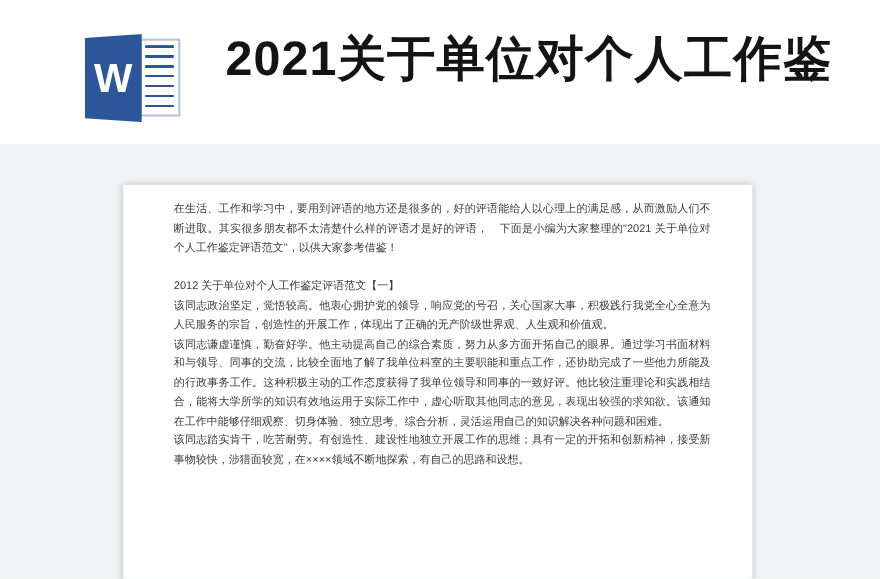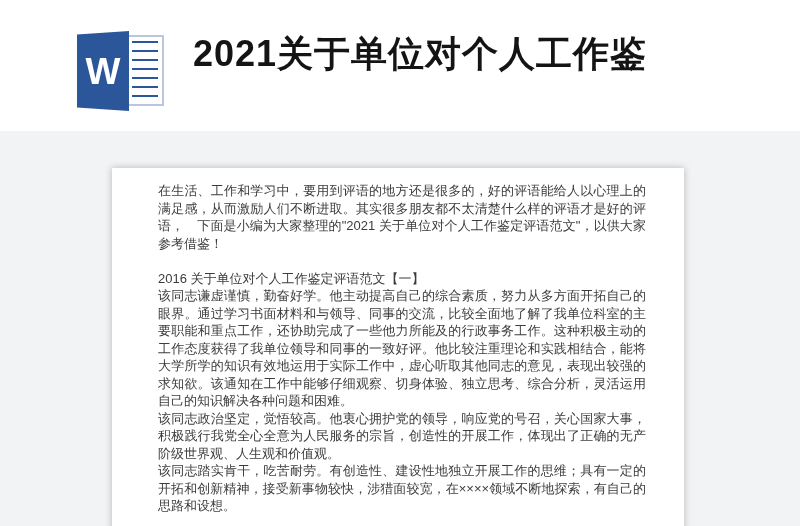--- a/index.html
+++ b/index.html
@@ -44,37 +44,37 @@
     background: #2b579a;
     clip-path: polygon(0 4.5%, 100% 0, 100% 100%, 0 95.5%);
     display: flex; align-items: center; justify-content: center;
   }
   .doc-flap .w-letter {
     color: #ffffff; font-weight: 700; font-size: 37px; line-height: 1;
     font-family: "Liberation Sans", sans-serif;
   }
 
   .page-title {
-    margin: 0 0 0 28px;
-    font-size: 36px; font-weight: 700; color: #141414;
+    margin: 0 0 0 40px;
+    font-size: 44px; font-weight: 700; color: #141414;
     line-height: 46px; letter-spacing: 1px;
   }
 
   
   .main { position: relative; height: 395px; background: #f2f3f4; }
   .page-card {
     position: absolute; left: 112px; top: 37px;
     width: 572px; height: 420px;
     background: #ffffff;
     box-shadow: 0 0 7px rgba(0,0,0,0.25);
     padding: 14px 38px 0 46px;
   }
   .page-card p {
     margin: 0;
-    font-size: 13px; line-height: 17.5px;
+    font-size: 10px; line-height: 17.5px;
     color: #3c3c3c;
     text-align: justify;
     white-space: pre-wrap;
   }
   .gap-after { margin-bottom: 17.5px !important; }
 </style>
 </head>
 <body>
 
 <header class="header">
@@ -94,23 +94,23 @@
     </h1>
 
   </div>
 </header>
 
 <main class="main">
   <article class="page-card">
 
     <p class="gap-after">在生活、工作和学习中，要用到评语的地方还是很多的，好的评语能给人以心理上的满足感，从而激励人们不断进取。其实很多朋友都不太清楚什么样的评语才是好的评语，　下面是小编为大家整理的"2021 关于单位对个人工作鉴定评语范文"，以供大家参考借鉴！</p>
 
-    <p>2016 关于单位对个人工作鉴定评语范文【一】</p>
+    <p>2012 关于单位对个人工作鉴定评语范文【一】</p>
 
 
+    <p>该同志政治坚定，觉悟较高。他衷心拥护党的领导，响应党的号召，关心国家大事，积极践行我党全心全意为人民服务的宗旨，创造性的开展工作，体现出了正确的无产阶级世界观、人生观和价值观。</p>
+
     <p>该同志谦虚谨慎，勤奋好学。他主动提高自己的综合素质，努力从多方面开拓自己的眼界。通过学习书面材料和与领导、同事的交流，比较全面地了解了我单位科室的主要职能和重点工作，还协助完成了一些他力所能及的行政事务工作。这种积极主动的工作态度获得了我单位领导和同事的一致好评。他比较注重理论和实践相结合，能将大学所学的知识有效地运用于实际工作中，虚心听取其他同志的意见，表现出较强的求知欲。该通知在工作中能够仔细观察、切身体验、独立思考、综合分析，灵活运用自己的知识解决各种问题和困难。</p>
-
-    <p>该同志政治坚定，觉悟较高。他衷心拥护党的领导，响应党的号召，关心国家大事，积极践行我党全心全意为人民服务的宗旨，创造性的开展工作，体现出了正确的无产阶级世界观、人生观和价值观。</p>
 
     <p>该同志踏实肯干，吃苦耐劳。有创造性、建设性地独立开展工作的思维；具有一定的开拓和创新精神，接受新事物较快，涉猎面较宽，在××××领域不断地探索，有自己的思路和设想。</p>
 
   </article>
 </main>
 
 </body></html>

